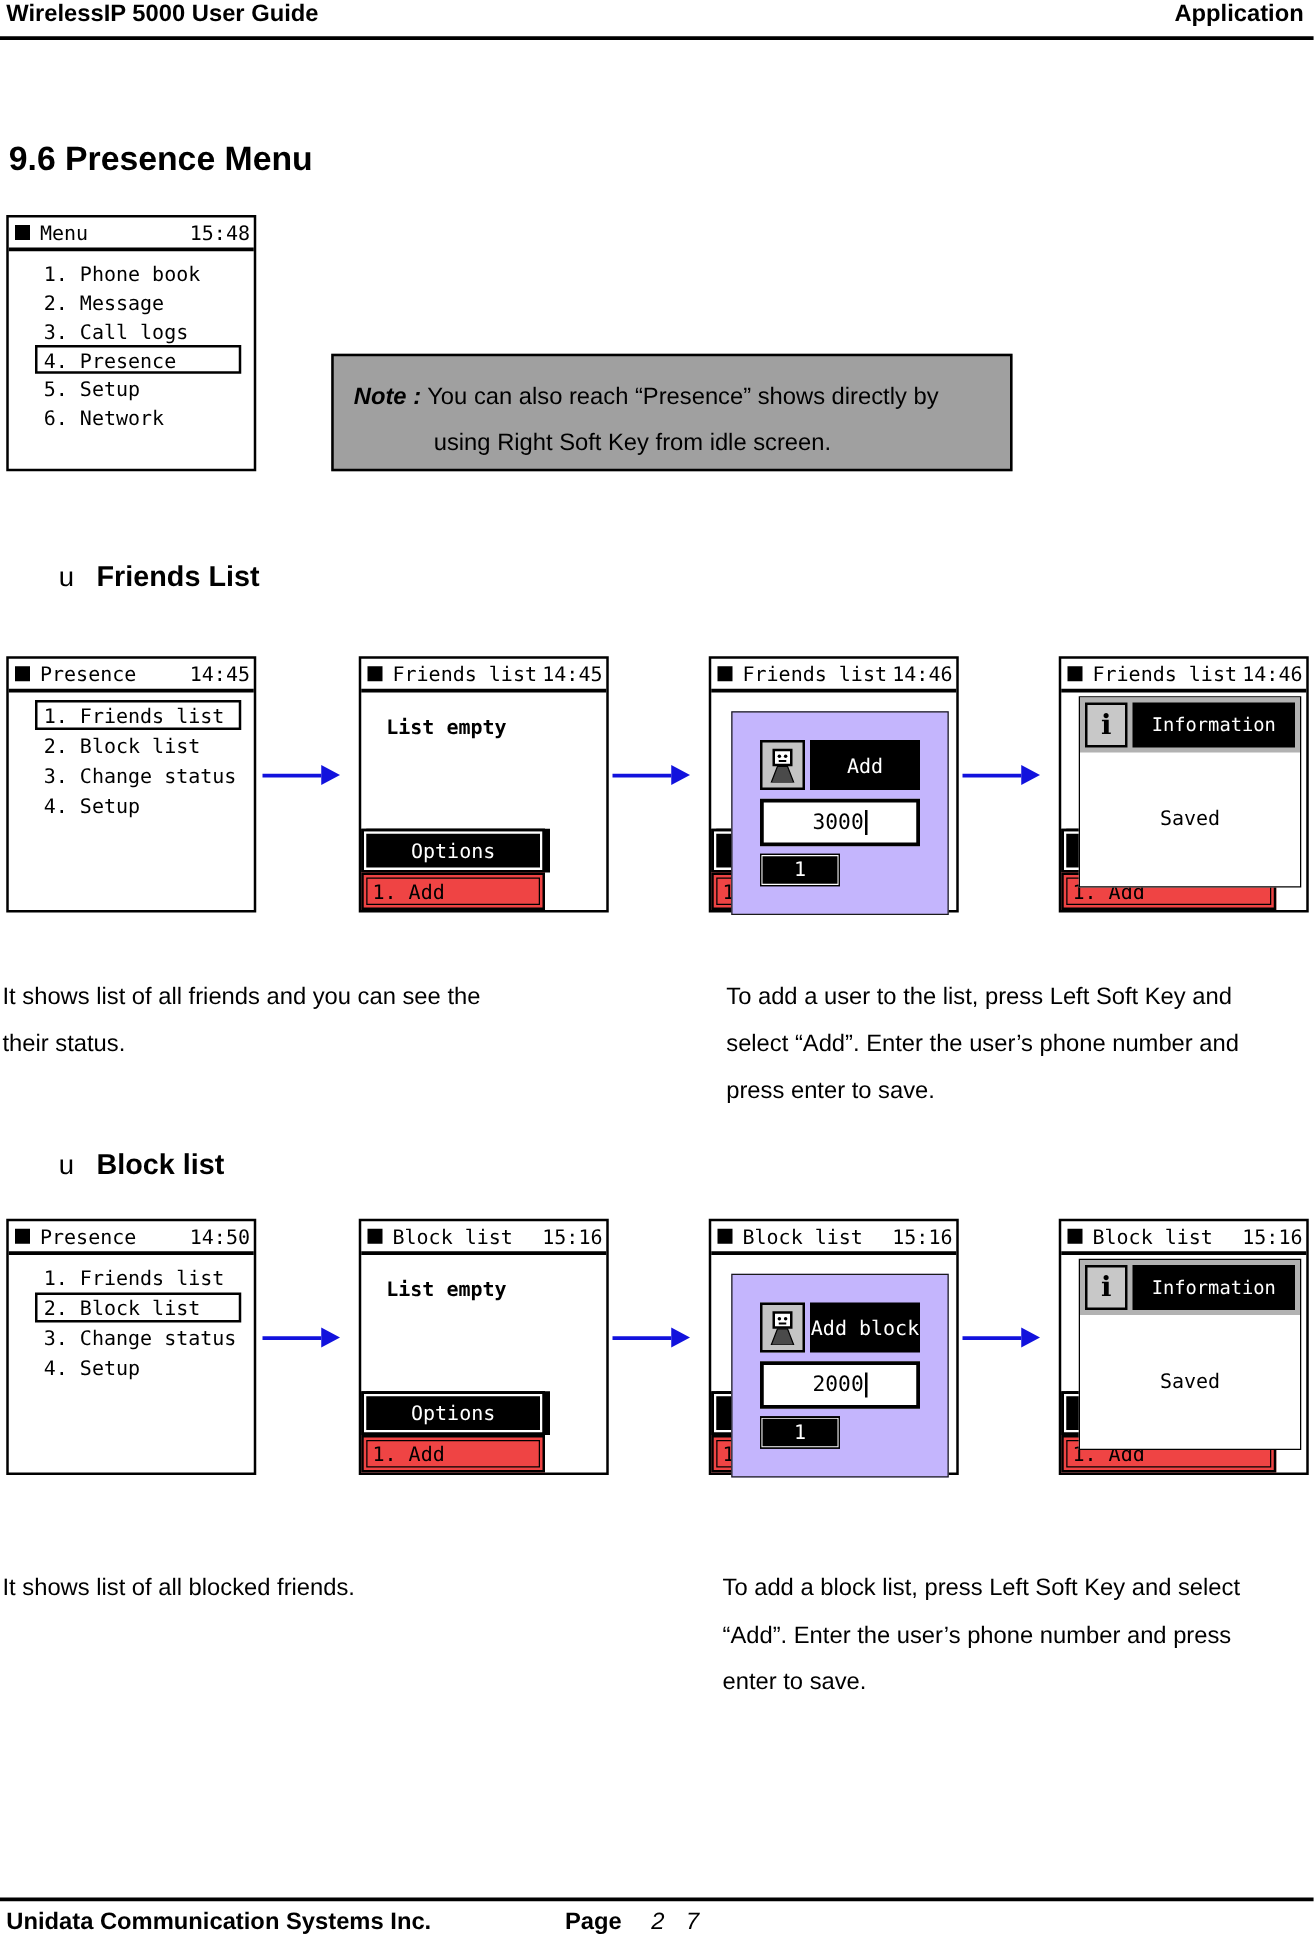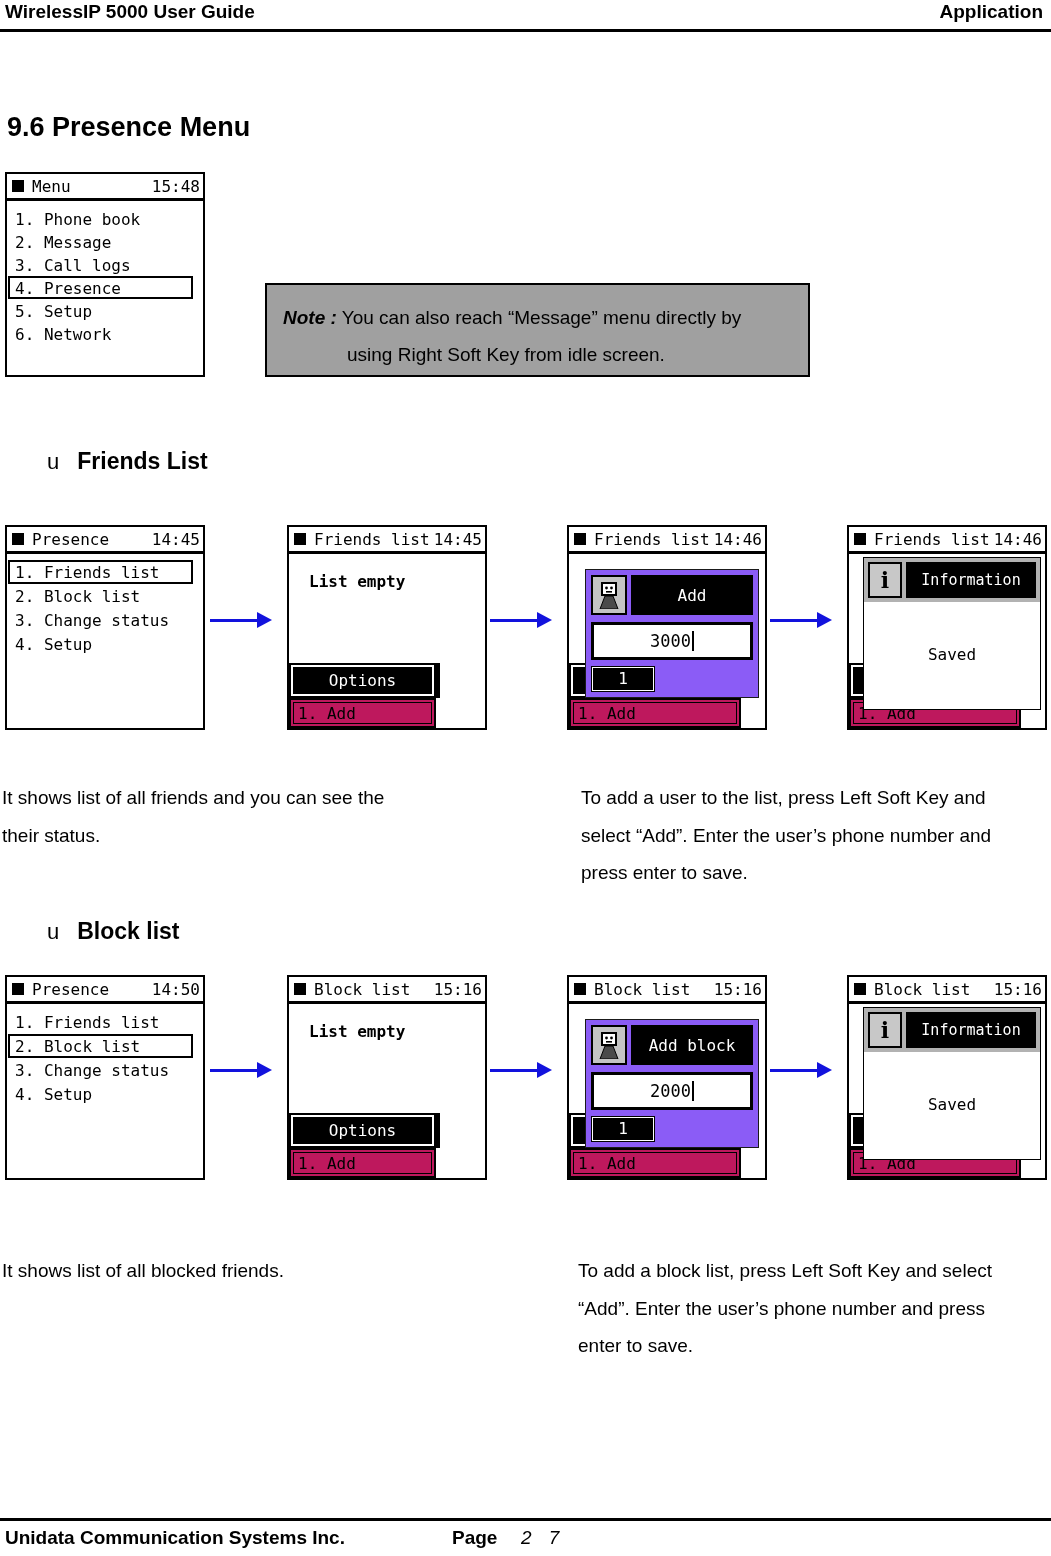--- a/index.html
+++ b/index.html
@@ -29,37 +29,37 @@
   
   .cap { position:absolute; font-size:19px; line-height:37.5px; }
 
   
   .phone { position:absolute; width:200px; height:205px; background:#fff;
            border:2px solid #000; font-family:"DejaVu Sans Mono", monospace; font-size:16px; }
   .ptitle { display:flex; align-items:center; height:27px; border-bottom:3px solid #000; padding:2px 3px; }
   .psq { width:12px; height:12px; background:#000; margin:0 8px 0 2px; flex:none; }
   .pname { white-space:nowrap; }
   .ptime { margin-left:auto; white-space:nowrap; }
-  .plist { padding-top:6px; }
+  .plist { padding-top:6px;padding-left:20px; }
   .mi { height:24px; line-height:22px; padding-left:5px; border:2px solid transparent; margin:0 10px 0 1px; white-space:nowrap; }
   .mi.sel { border-color:#000; }
   .screen-mainmenu .mi { height:23px; line-height:21px; }
   .empty-text { position:absolute; left:20px; top:45px;font-weight:bold; }
 
   
   .optmenu { position:absolute; left:0; bottom:0; width:147px; }
   .optmenu.wide { width:172px; }
   .optbar { height:35px; line-height:31px; background:#000; color:#fff; text-align:center;
             border:2px solid #000; box-shadow: inset 0 0 0 2px #fff, 4px 0 0 #000; }
-  .optitem { background:#be185d; border:2px solid #000; padding:2px; }
+  .optitem { background:#ef4444; border:2px solid #000; padding:2px; }
   .optitem-inner { border:1px solid #000; padding:1px 4px; height:22px; line-height:20px; }
 
   
-  .popup-add { position:absolute; left:16px; top:42px; width:174px; background:#8b5cf6;
-               border:1px solid #1a1a1a; padding:5px; z-index:3; }
+  .popup-add { position:absolute; left:16px; top:42px; width:174px; background:#c4b5fd;
+               border:1px solid #1a1a1a; padding:22px; z-index:3; }
   .pa-head { display:flex; gap:4px; height:40px; margin-bottom:7px; }
   .avatar-box { width:36px; height:40px; background:#c4c4c4; border:2px solid #000;
                 display:flex; align-items:center; justify-content:center; flex:none; }
   .pa-title { flex:1; background:#000; color:#fff; display:flex; align-items:center;
               justify-content:center; white-space:nowrap; }
   .pa-input { height:38px; background:#fff; border:3px solid #000; display:flex;
               align-items:center; justify-content:center; font-size:17px; }
   .caret { width:2px; height:20px; background:#000; margin-left:1px; }
   .pa-badge { margin-top:6px; width:64px; height:26px; background:#000; color:#fff;
               text-align:center; line-height:24px; box-shadow: inset 0 0 0 1px #fff; border:1px solid #000; }
@@ -106,21 +106,21 @@
       <div class="mi">2. Message</div>
       <div class="mi">3. Call logs</div>
       <div class="mi sel">4. Presence</div>
       <div class="mi">5. Setup</div>
       <div class="mi">6. Network</div>
     </div>
   </div>
 
   <div class="note-box">
     <span class="note-label">Note :</span>
-    <span>You can also reach “Message” menu directly by</span>
+    <span>You can also reach “Presence” shows directly by</span>
     <div class="note-line2">using Right Soft Key from idle screen.</div>
   </div>
 
   <div class="bullet-row" style="left:47px; top:448px;">
     <span class="bullet-u">u</span>
     <span class="bullet-heading">Friends List</span>
   </div>
 
   <div class="phone" style="left:5px; top:525px;">
     <div class="ptitle">

